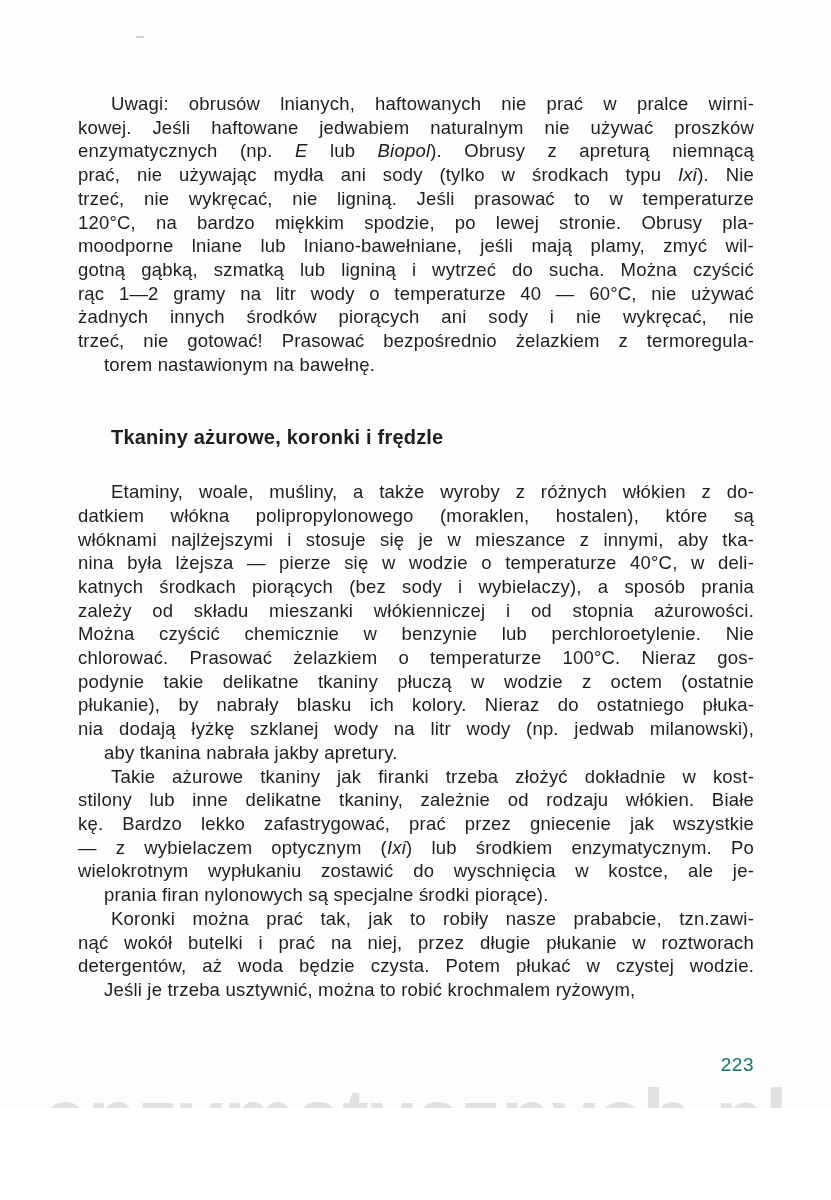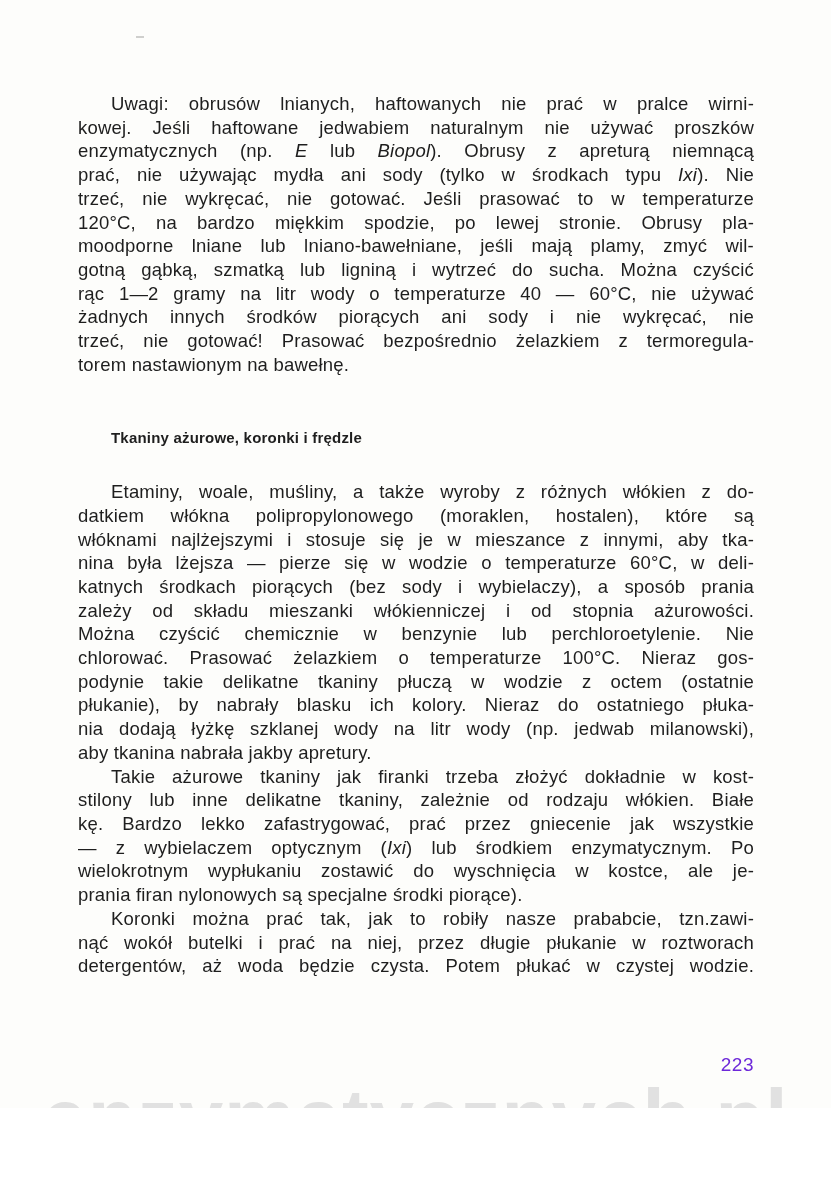--- a/index.html
+++ b/index.html
@@ -36,42 +36,43 @@
     -moz-text-align-last: justify;
     text-align-last: justify;
     white-space: nowrap;
     overflow: visible;
   }
 
   .line.last {
     -moz-text-align-last: left;
     text-align-last: left;
     white-space: normal;
+    margin-left: 26px;
   }
 
   .line.first { text-indent: 33px; }
 
   .it { font-style: italic; }
 
   .heading {
-    font-size: 15px;
+    font-size: 20px;
     font-weight: bold;
     line-height: 23.7px;
     margin: 50px 0 30px 0;
     padding-left: 33px;
     letter-spacing: 0.2px;
   }
 
   .page-number {
     position: absolute;
     right: 77px;
     top: 1054px;
     font-size: 19px;
     letter-spacing: 0.5px;
-    color: #6d28d9;
+    color: #0f766e;
   }
 
   .watermark {
     position: absolute;
     left: 0;
     top: 1072px;
     width: 100%;
     text-align: center;
     font-size: 80px;
     font-weight: bold;
@@ -97,39 +98,39 @@
 <div class="page">
   <div class="scan-speck"></div>
 
   <main class="text-block">
     <section>
         <div class="paragraph">
           <div class="line first"><span>Uwagi: obrusów lnianych, haftowanych nie prać w pralce wirni-</span></div>
           <div class="line"><span>kowej. Jeśli haftowane jedwabiem naturalnym nie używać proszków</span></div>
           <div class="line"><span>enzymatycznych (np. </span><span class="it">E</span><span> lub </span><span class="it">Biopol</span><span>). Obrusy z apreturą niemnącą</span></div>
           <div class="line"><span>prać, nie używając mydła ani sody (tylko w środkach typu </span><span class="it">Ixi</span><span>). Nie</span></div>
-          <div class="line"><span>trzeć, nie wykręcać, nie gotować. Jeśli prasować to w temperaturze</span></div>
+          <div class="line"><span>trzeć, nie wykręcać, nie ligniną. Jeśli prasować to w temperaturze</span></div>
           <div class="line"><span>120°C, na bardzo miękkim spodzie, po lewej stronie. Obrusy pla-</span></div>
           <div class="line"><span>moodporne lniane lub lniano-bawełniane, jeśli mają plamy, zmyć wil-</span></div>
           <div class="line"><span>gotną gąbką, szmatką lub ligniną i wytrzeć do sucha. Można czyścić</span></div>
           <div class="line"><span>rąc 1—2 gramy na litr wody o temperaturze 40 — 60°C, nie używać</span></div>
           <div class="line"><span>żadnych innych środków piorących ani sody i nie wykręcać, nie</span></div>
           <div class="line"><span>trzeć, nie gotować! Prasować bezpośrednio żelazkiem z termoregula-</span></div>
           <div class="line last"><span>torem nastawionym na bawełnę.</span></div>
         </div>
       </section>
 
     <h2 class="heading">Tkaniny ażurowe, koronki i frędzle</h2>
 
     <section>
         <div class="paragraph">
           <div class="line first"><span>Etaminy, woale, muśliny, a także wyroby z różnych włókien z do-</span></div>
           <div class="line"><span>datkiem włókna polipropylonowego (moraklen, hostalen), które są</span></div>
           <div class="line"><span>włóknami najlżejszymi i stosuje się je w mieszance z innymi, aby tka-</span></div>
-          <div class="line"><span>nina była lżejsza — pierze się w wodzie o temperaturze 60°C, w deli-</span></div>
+          <div class="line"><span>nina była lżejsza — pierze się w wodzie o temperaturze 40°C, w deli-</span></div>
           <div class="line"><span>katnych środkach piorących (bez sody i wybielaczy), a sposób prania</span></div>
           <div class="line"><span>zależy od składu mieszanki włókienniczej i od stopnia ażurowości.</span></div>
           <div class="line"><span>Można czyścić chemicznie w benzynie lub perchloroetylenie. Nie</span></div>
           <div class="line"><span>chlorować. Prasować żelazkiem o temperaturze 100°C. Nieraz gos-</span></div>
           <div class="line"><span>podynie takie delikatne tkaniny płuczą w wodzie z octem (ostatnie</span></div>
           <div class="line"><span>płukanie), by nabrały blasku ich kolory. Nieraz do ostatniego płuka-</span></div>
           <div class="line"><span>nia dodają łyżkę szklanej wody na litr wody (np. jedwab milanowski),</span></div>
           <div class="line last"><span>aby tkanina nabrała jakby apretury.</span></div>
         </div>
         <div class="paragraph">
@@ -137,20 +138,21 @@
           <div class="line"><span>stilony lub inne delikatne tkaniny, zależnie od rodzaju włókien. Białe</span></div>
           <div class="line"><span>kę. Bardzo lekko zafastrygować, prać przez gniecenie jak wszystkie</span></div>
           <div class="line"><span>— z wybielaczem optycznym (</span><span class="it">Ixi</span><span>) lub środkiem enzymatycznym. Po</span></div>
           <div class="line"><span>wielokrotnym wypłukaniu zostawić do wyschnięcia w kostce, ale je-</span></div>
           <div class="line last"><span>prania firan nylonowych są specjalne środki piorące).</span></div>
         </div>
         <div class="paragraph">
           <div class="line first"><span>Koronki można prać tak, jak to robiły nasze prababcie, tzn.zawi-</span></div>
           <div class="line"><span>nąć wokół butelki i prać na niej, przez długie płukanie w roztworach</span></div>
           <div class="line"><span>detergentów, aż woda będzie czysta. Potem płukać w czystej wodzie.</span></div>
+          <div class="line last"><span>Jeśli je trzeba usztywnić, można to robić krochmalem ryżowym,</span></div>
         </div>
       </section>
   </main>
 
   <div class="page-number">223</div>
 
   <div class="watermark">enzymatycznych.pl</div>
 </div>
 
 </body></html>

